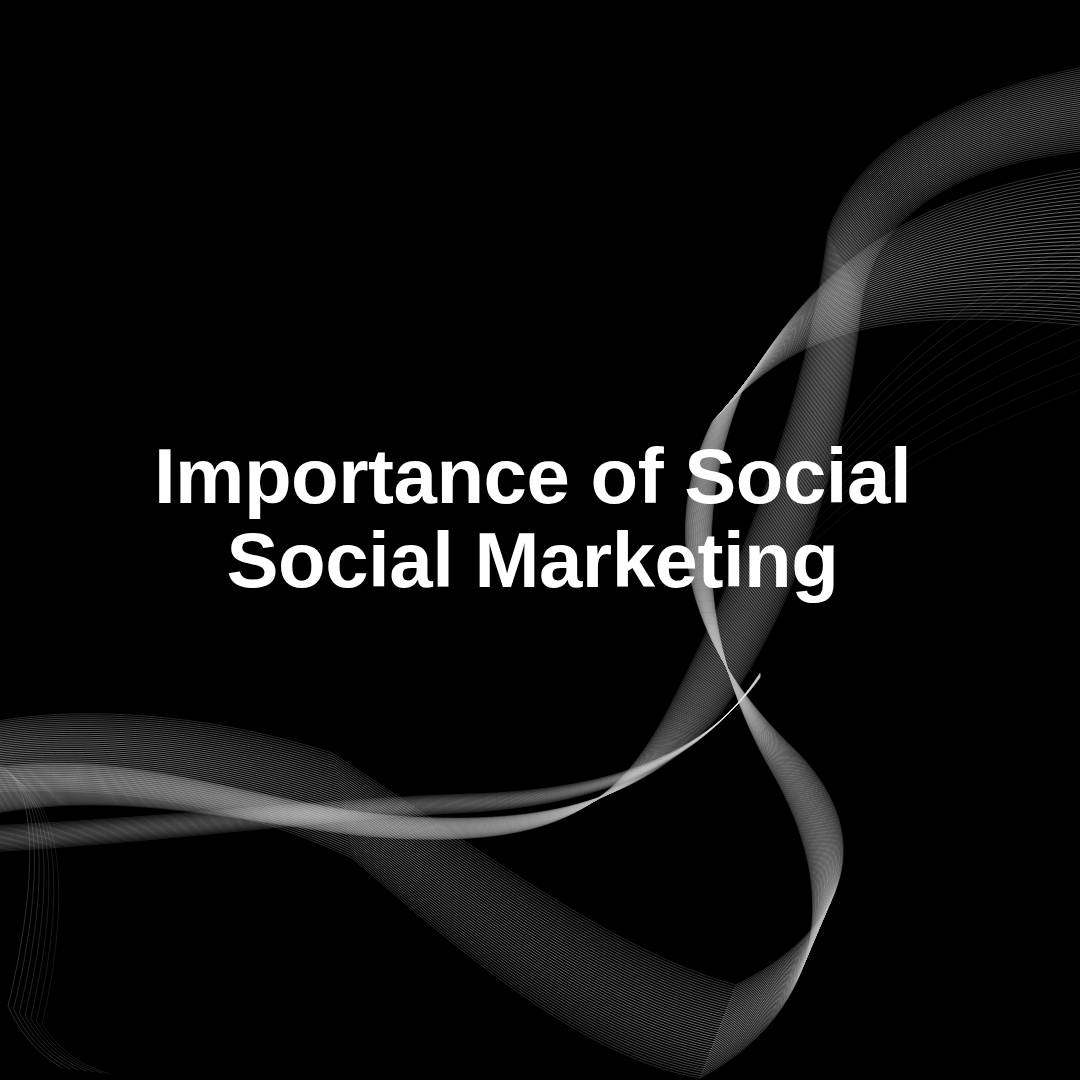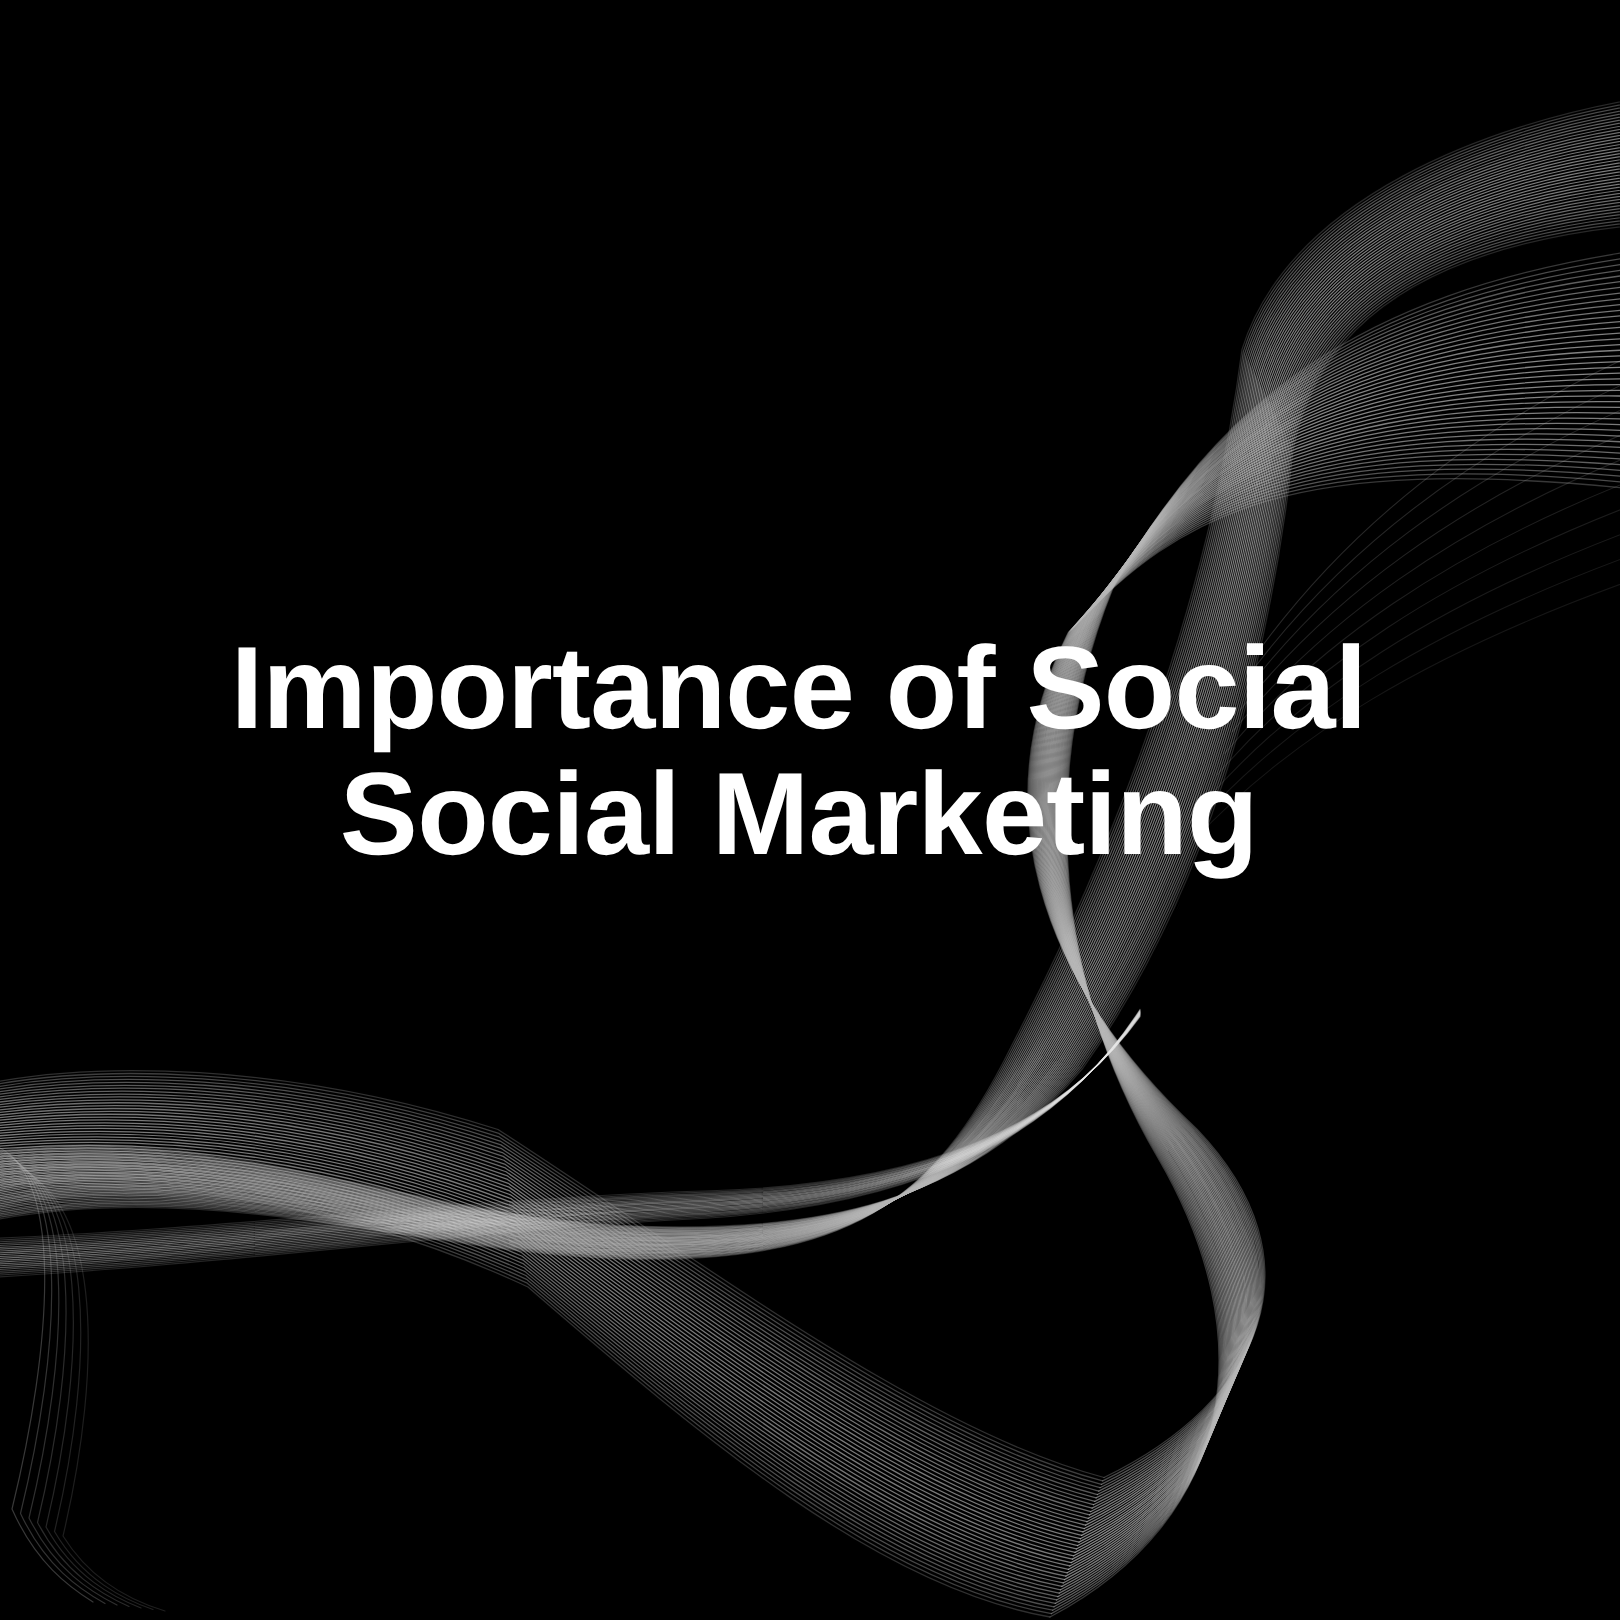--- a/index.html
+++ b/index.html
@@ -30,21 +30,21 @@
     width: 1080px;
     height: 1080px;
     display: block;
     pointer-events: none;
   }
 
   
   #title-block {
     position: absolute;
     left: 0;
-    top: 416px;
+    top: 434px;
     width: 1065px;
     text-align: center;
     z-index: 5;
   }
 
   .title-line {
     display: block;
     color: #ffffff;
     font-family: "Liberation Sans", sans-serif;
     font-weight: bold;

